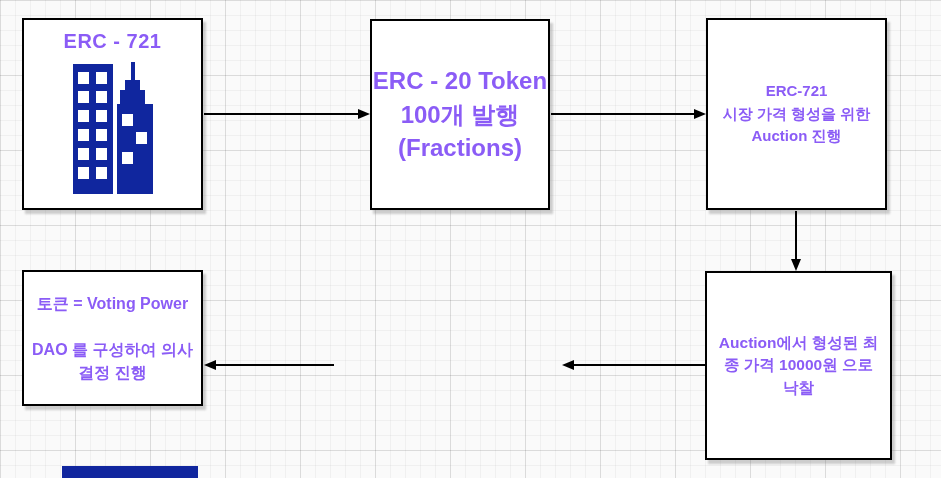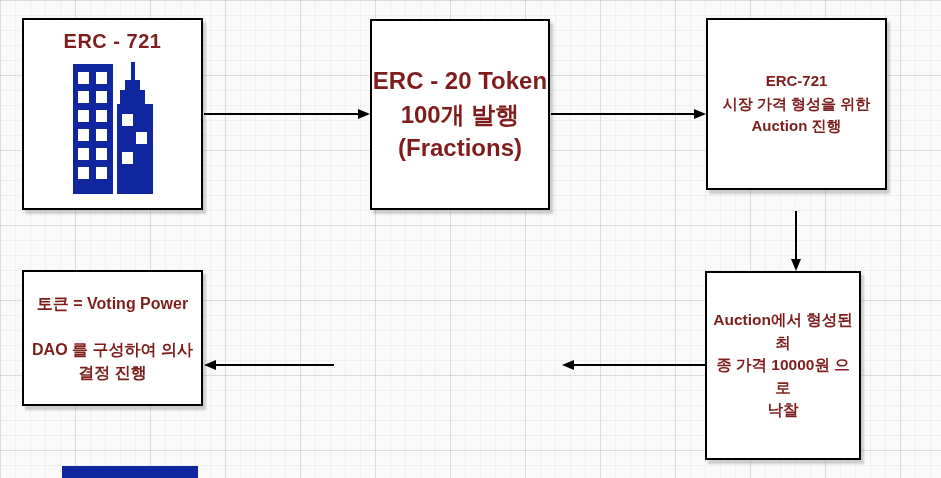--- a/index.html
+++ b/index.html
@@ -23,31 +23,31 @@
   .node{
     position:absolute;
     background:#ffffff;
     border:2px solid var(--border);
     box-sizing:border-box;
     box-shadow:3px 4px 2px rgba(120,120,120,0.35);
     display:flex;
     align-items:center;
     justify-content:center;
     text-align:center;
-    color:#7f1d1d;
+    color:#8b5cf6;
     font-weight:bold;
     white-space:pre-line;
   }
   .node-text{white-space:pre-line;}
   #node-erc721{left:22px;top:18px;width:181px;height:192px;flex-direction:column;justify-content:flex-start;padding-top:9px;}
   #node-erc721 .title{font-size:20px;line-height:1.2;letter-spacing:0.5px;}
   #node-erc721 svg{margin-top:9px;}
   #node-erc20{left:370px;top:19px;width:180px;height:191px;font-size:24px;line-height:1.4;}
-  #node-auction{left:706px;top:18px;width:181px;height:172px;font-size:15px;line-height:1.5;}
-  #node-bid{left:705px;top:271px;width:156px;height:189px;font-size:15.5px;line-height:1.45;padding:0 2px;}
+  #node-auction{left:706px;top:18px;width:181px;height:192px;font-size:15px;line-height:1.5;}
+  #node-bid{left:705px;top:271px;width:187px;height:189px;font-size:15.5px;line-height:1.45;padding:0 2px;}
   #node-sale{left:334px;top:270px;width:227px;height:191px;font-size:15px;line-height:1.5;}
   #node-dao{left:22px;top:270px;width:181px;height:136px;font-size:16px;line-height:1.45;}
   .edge-line{position:absolute;background:#000;}
   .head{position:absolute;width:0;height:0;}
   .head-right{border-top:5px solid transparent;border-bottom:5px solid transparent;border-left:12px solid #000;}
   .head-left{border-top:5px solid transparent;border-bottom:5px solid transparent;border-right:12px solid #000;}
   .head-down{border-left:5px solid transparent;border-right:5px solid transparent;border-top:12px solid #000;}
   .bldg{fill:var(--navy);}
   .win{fill:#ffffff;}
   .bottom-bar{position:absolute;left:62px;top:466px;width:136px;height:12px;background:var(--navy);}

